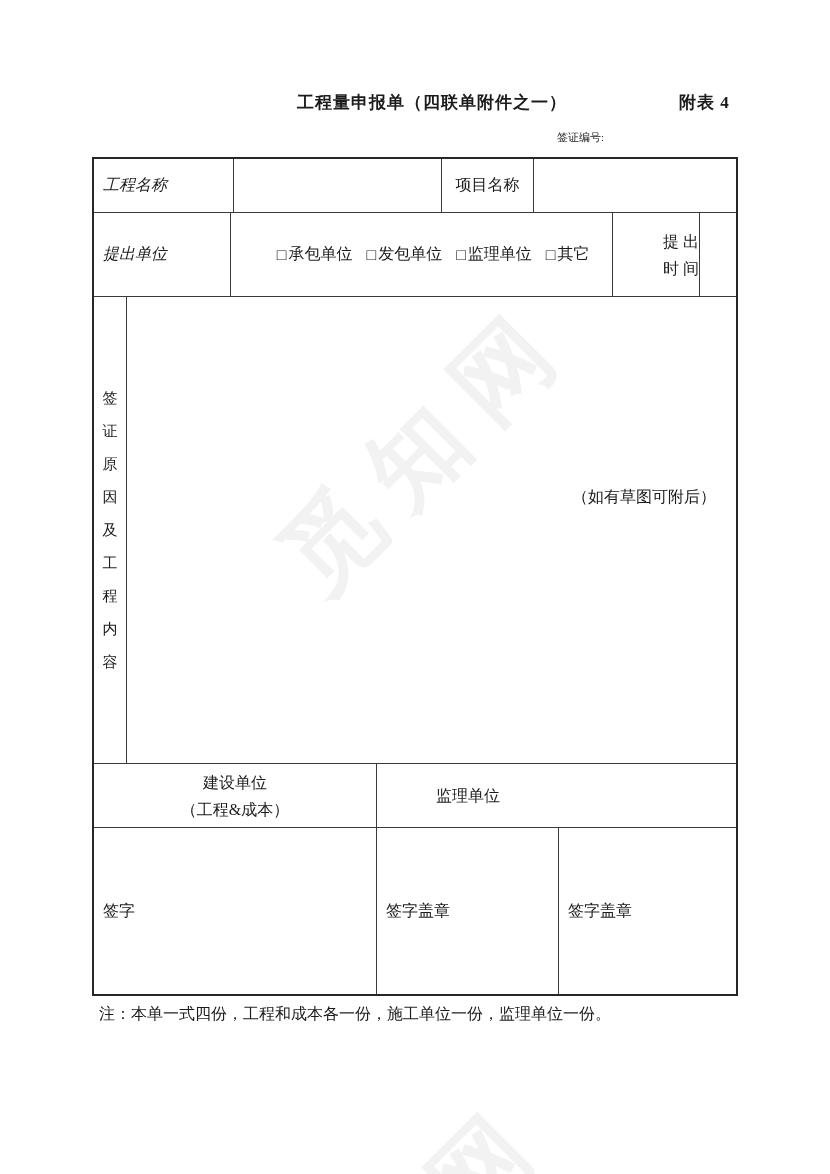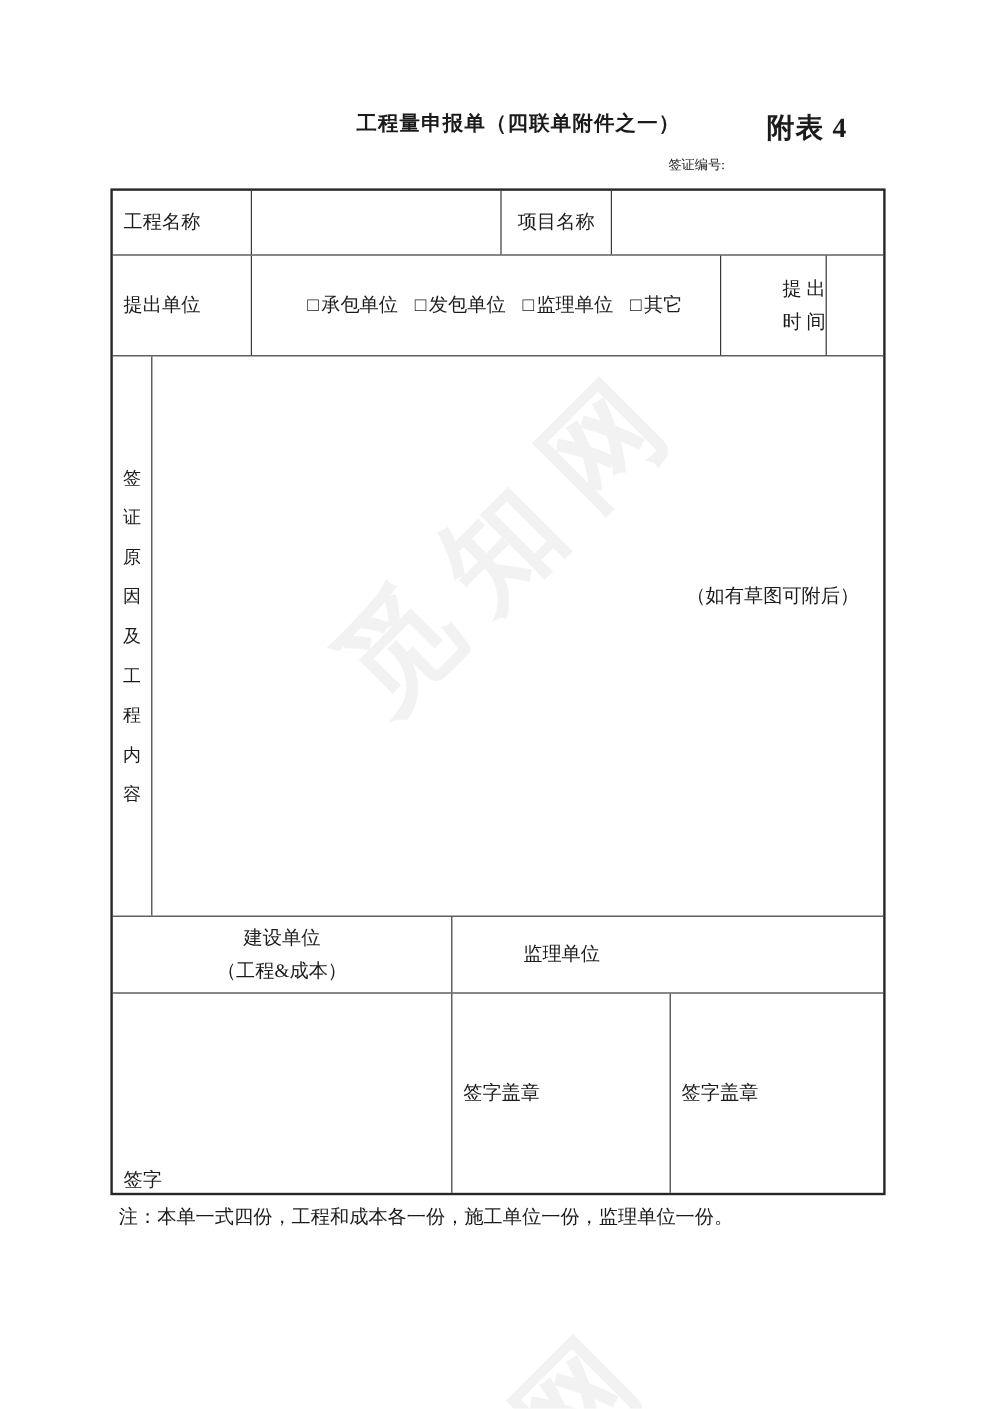--- a/index.html
+++ b/index.html
@@ -28,30 +28,30 @@
     user-select: none;
   }
   .wm1 { left: 247px; top: 384px; }
   .wm2 { left: 225px; top: 1182px; }
 
   
   .title-row {
     position: absolute;
     left: 297px; top: 91px;
     display: flex;
-    gap: 72px;
+    gap: 112px;
     z-index: 2;
   }
   .doc-title {
     font-size: 17px;
     font-weight: bold;
     letter-spacing: 1px;
   }
   .doc-appendix {
-    font-size: 23px;
+    font-size: 17px;
     font-weight: bold;
     letter-spacing: 1px;
   }
   .sign-no {
     position: absolute;
     left: 557px; top: 130px;
     font-size: 11px;
     z-index: 2;
   }
 
@@ -79,27 +79,27 @@
   .r5 { flex: 1; }
   .cell {
     border-right: 1px solid #3a3a3a;
     box-sizing: border-box;
     display: flex;
     align-items: center;
     font-size: 16px;
   }
   .cell:last-child { border-right: none; }
   .fill { flex: 1; text-align: right; }
-  .w1 { width: 116px; }
+  .w1 { width: 140px; font-style: italic; }
   .w2 { width: 208px; }
   .w3 { width: 92px; }
   .w2b { width: 355px; }
   .w3b { width: 52px; }
   .wv { width: 33px; }
-  .c1 { width: 283px; align-items: flex-end; }
+  .c1 { width: 283px; }
   .c2 { width: 182px; }
   .pl { padding-left: 9px; }
   .center { justify-content: center; }
 
   
   .options {
     gap: 14px;
     padding-left: 10px;
   }
   .option {

